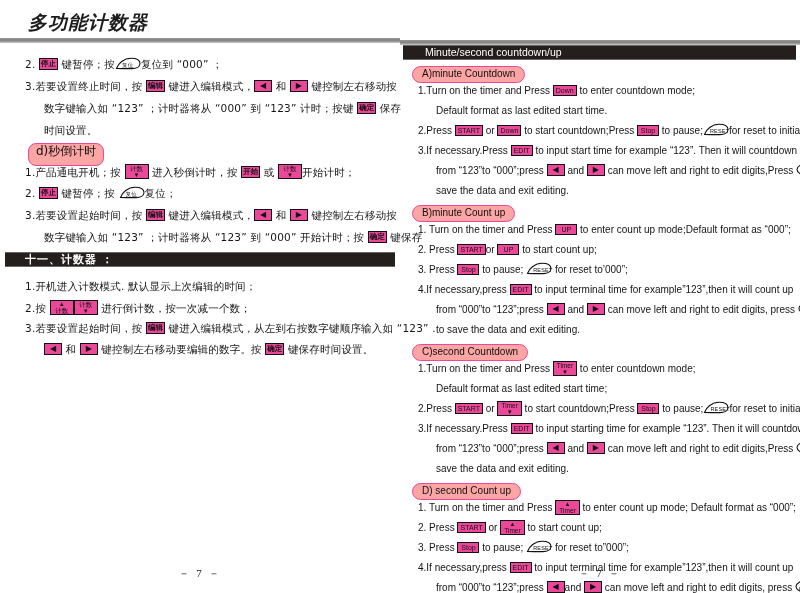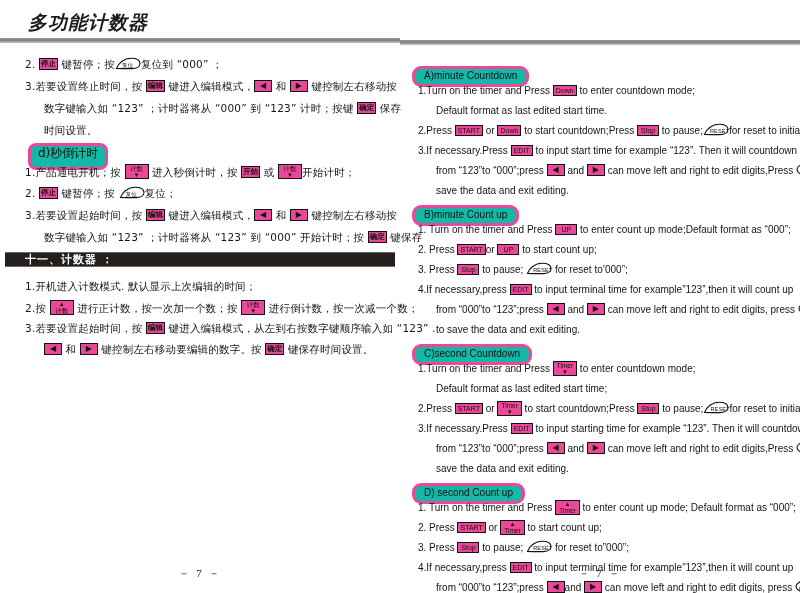--- a/index.html
+++ b/index.html
@@ -72,22 +72,22 @@
     font-size:10px;color:#141414;
   }
   .en-line{
     position:absolute;white-space:nowrap;line-height:13px;
   }
 
   
   .pill{
     position:absolute;
     display:inline-block;
-    background:#14b8a6;
-    border:3px solid #ec4899;
+    background:#fca5a5;
+    border:1px solid #ec4899;
     border-radius:9px;
     padding:1px 9px 2px 9px;
     font-size:10px;
     color:#101010;
     white-space:nowrap;
     line-height:12px;
   }
   .pill.cn{
     font-family:"DejaVu Sans", sans-serif;
     font-weight:400;font-size:12px;
@@ -178,35 +178,38 @@
         <div class="cn-line" style="left: 44px; top: 124px;"><span>时间设置。</span></div>
         <div class="pill cn" style="left: 28px; top: 143px;">d)秒倒计时</div>
         <div class="cn-line" style="left: 25px; top: 165px;"><span>1.</span><span>产品通电开机；按 </span><span class="key stack"><b>计数</b><i>▼</i></span><span> 进入秒倒计时，按 </span><span class="key cn">开始</span><span> 或 </span><span class="key stack"><b>计数</b><i>▼</i></span><span>开始计时；</span></div>
         <div class="cn-line" style="left: 25px; top: 187px;"><span>2.</span><span> </span><span class="key cn">停止</span><span> 键暂停；按 </span><span class="keyreset"><svg width="26" height="13" viewBox="0 0 26 13">
               <path d="M1.5 11.5 C3 6.5 9 1.2 16 1.2 C22 1.2 25 3.5 25 6.5 C25 9.6 21.5 11.6 17 11.6 C11 11.6 5 11.8 1.5 11.5 Z" fill="#fff" stroke="#111" stroke-width="1.1"></path>
             </svg><em>复位</em></span><span>复位；</span></div>
         <div class="cn-line" style="left: 25px; top: 209px;"><span>3.</span><span>若要设置起始时间，按 </span><span class="key cn">编辑</span><span> 键进入编辑模式，</span><span class="key arrow">◀</span><span> 和 </span><span class="key arrow">▶</span><span> 键控制左右移动按</span></div>
         <div class="cn-line" style="left: 44px; top: 231px;"><span>数字键输入如 “123” ；计时器将从 “123” 到 “000” 开始计时；按 </span><span class="key cn">确定</span><span> 键保存</span></div>
         <div class="cn-line" style="left: 44px; top: 253px;"><span>时间设置。</span></div>
         <div class="cn-line" style="left: 25px; top: 280px;"><span>1.</span><span>开机进入计数模式. 默认显示上次编辑的时间；</span></div>
-        <div class="cn-line" style="left: 25px; top: 301px;"><span>2.</span><span>按  </span><span class="key stack"><i>▲</i><b>计数</b></span><span> 进行正计数，按一次加一个数；按 </span><span class="key stack"><b>计数</b><i>▼</i></span><span> 进行倒计数，按一次减一个数；</span></div>
+        <div class="cn-line" style="left: 25px; top: 301px;"><span>2.</span><span>按  </span><span class="key stack"><i>▲</i><b>计数</b></span><span class="key stack"><b>计数</b><i>▼</i></span><span> 进行倒计数，按一次减一个数；</span></div>
         <div class="cn-line" style="left: 25px; top: 322px;"><span>3.</span><span>若要设置起始时间，按 </span><span class="key cn">编辑</span><span> 键进入编辑模式，从左到右按数字键顺序输入如 “123” .</span></div>
         <div class="cn-line" style="left: 44px; top: 343px;"><span class="key arrow">◀</span><span> 和 </span><span class="key arrow">▶</span><span> 键控制左右移动要编辑的数字。按 </span><span class="key cn">确定</span><span> 键保存时间设置。</span></div>
       </div>
 
     <div class="blackbar cn bar-left">
       <span>十一、计数器 ：</span>
     </div>
 
     <div class="pagenum left">－ 7 －</div>
   </div>
 
   <div class="page page-right">
     <div class="title-rule rule-right"></div>
 
+    <div class="blackbar bar-right">
+      <span>Minute/second countdown/up</span>
+    </div>
 
     <div class="en-body" id="right-col">
         <div class="pill" style="left: 12px; top: 66px;">A)minute Countdown</div>
         <div class="en-line" style="left: 18px; top: 84px;"><span>1.Turn on the timer and Press </span><span class="key">Down</span><span> to enter countdown mode;</span></div>
         <div class="en-line" style="left: 18px; top: 104px;"><span style="display: inline-block; width: 18px;"></span><span>Default format as last edited start time.</span></div>
         <div class="en-line" style="left: 18px; top: 124px;"><span>2.Press </span><span class="key wide">START</span><span> or </span><span class="key">Down</span><span> to start countdown;Press </span><span class="key">Stop</span><span> to pause;</span><span class="keyreset"><svg width="26" height="13" viewBox="0 0 26 13">
               <path d="M1.5 11.5 C3 6.5 9 1.2 16 1.2 C22 1.2 25 3.5 25 6.5 C25 9.6 21.5 11.6 17 11.6 C11 11.6 5 11.8 1.5 11.5 Z" fill="#fff" stroke="#111" stroke-width="1.1"></path>
             </svg><em>RESET</em></span><span>for reset to initial time;</span></div>
         <div class="en-line" style="left: 18px; top: 144px;"><span>3.If necessary.Press </span><span class="key">EDIT</span><span> to input start time for example “123”. Then it will countdown</span></div>
         <div class="en-line" style="left: 18px; top: 164px;"><span style="display: inline-block; width: 18px;"></span><span>from “123”to “000”;press </span><span class="key arrow">◀</span><span> and </span><span class="key arrow">▶</span><span> can move left and right to edit digits,Press </span><span class="keyenter"><svg width="22" height="13" viewBox="0 0 22 13">

